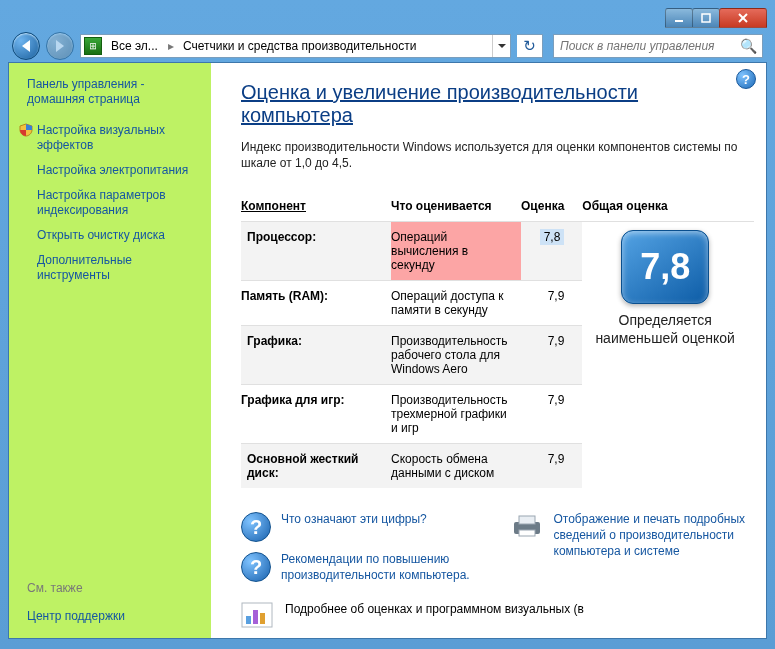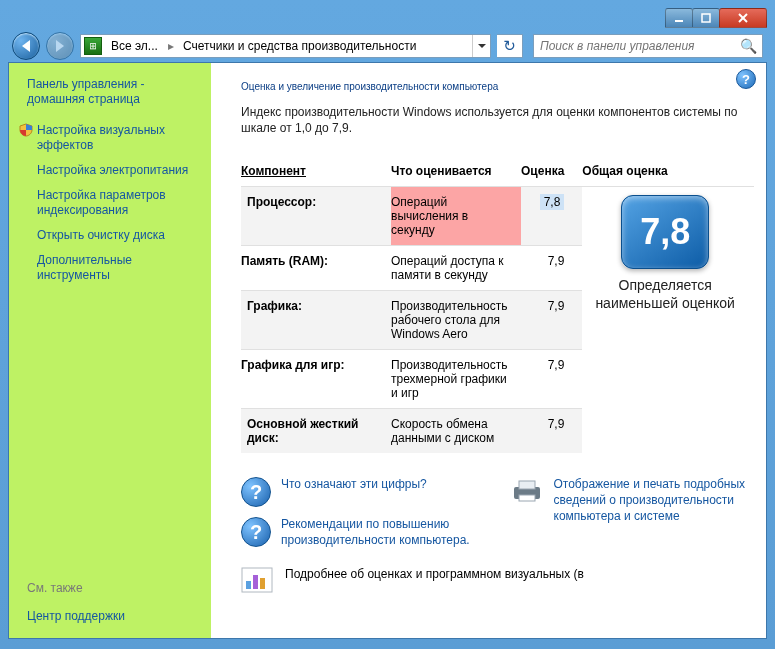--- a/index.html
+++ b/index.html
@@ -16,33 +16,33 @@
   .arrow-l{ width:0;height:0;border-top:6px solid transparent;border-bottom:6px solid transparent;border-right:8px solid #fff;}
   .arrow-r{ width:0;height:0;border-top:6px solid transparent;border-bottom:6px solid transparent;border-left:8px solid #fff;}
   .breadcrumb { flex:1; height:24px; background:#fff; border:1px solid #7a9ebd; display:flex; align-items:center; font-size:12px; overflow:hidden;}
   .bc-icon{width:18px;height:18px;margin:0 3px;background:linear-gradient(#3aa639,#196f12);border:1px solid #135e0e;display:flex;align-items:center;justify-content:center;}
   .bc-icon span{font-size:9px;color:#fff;}
   .bc-seg{padding:0 6px; height:100%; display:flex;align-items:center; border-right:1px solid transparent;white-space:nowrap;}
   .bc-sep{color:#777; padding:0 3px;}
   .bc-drop{width:18px;height:100%;display:flex;align-items:center;justify-content:center;border-left:1px solid #ccc;}
   .bc-drop .v{width:0;height:0;border-left:4px solid transparent;border-right:4px solid transparent;border-top:4px solid #333;}
   .refresh-btn{width:26px;height:24px;border:1px solid #7a9ebd;border-left:0;background:#fff;color:#205a9a;display:flex;align-items:center;justify-content:center;font-size:15px;}
-  .search-box{width:230px;height:24px;border:1px solid #7a9ebd;background:#fff;margin-left:4px;display:flex;align-items:center;padding:0 4px;}
+  .search-box{width:210px;height:24px;border:1px solid #7a9ebd;background:#fff;margin-left:4px;display:flex;align-items:center;padding:0 4px;}
   .search-box input{flex:1;border:0;outline:0;font-style:italic;color:#999;font-size:12px;}
   .search-box .mag{color:#2a6db4;font-size:14px;}
   
   .pane{background:#fff;height:calc(100% - 56px);margin-top:0px;display:flex;border:1px solid #3d77ab;}
   .sidebar{width:202px;background:#bef264;padding:10px 10px;display:flex;flex-direction:column;gap:2px;}
   .sidebar .cp-home{color:#1657a1;line-height:1.25;padding:4px 0 10px 8px;}
   .sidebar a.side-link{color:#1657a1;display:block;padding:4px 4px 4px 18px;position:relative;line-height:1.25;}
   .sidebar .shield{position:absolute;left:0;top:4px;width:14px;height:14px;}
   .sidebar .see-also{margin-top:auto;color:#787878;padding:4px 0 8px 8px;}
   .main{flex:1;padding:18px 12px 0 30px; position:relative; overflow:hidden;}
   .help-btn{position:absolute; right:10px; top:6px; width:20px;height:20px;border-radius:50%;background:radial-gradient(circle at 30% 30%,#7fc3ff,#1e6ab7);color:#fff;display:flex;align-items:center;justify-content:center;font-weight:bold;font-size:13px;border:1px solid #17579a;}
-  h1.main-title{color:#0b3e85;font-weight:400;font-size:10px;margin:0 0 12px 0;}
+  h1.main-title{color:#0b3e85;font-weight:400;font-size:20px;margin:0 0 12px 0;text-decoration:underline;}
   .intro{color:#222;margin-bottom:22px;line-height:1.35;}
   table.wei{width:100%; border-collapse:collapse; font-size:12px;}
   table.wei th{ text-align:left; font-weight:bold; padding:6px 6px 8px 0; vertical-align:top;}
   table.wei td{ padding:8px 6px 8px 0; vertical-align:top;}
   table.wei tr.data-row { border-top:1px solid #e0e0e0;}
   table.wei .comp-name{font-weight:bold;}
   table.wei td.sub{background:#f3f3f3; font-weight:bold; padding-left:6px;}
   table.wei tr.alt td{background:#f3f3f3;}
   table.wei .score{text-align:right; padding-right:18px; white-space:nowrap;}
   .score-sel{background:#cde2f6;padding:1px 4px;}
@@ -126,21 +126,21 @@
       <a class="side-link">Дополнительные инструменты</a>
       <div class="see-also">См. также</div>
       <a class="side-link" style="padding-left:8px;">Центр поддержки</a>
     </div>
 
     <div class="main">
       <div class="help-btn">
           <span>?</span>
         </div>
       <h1 class="main-title">Оценка и увеличение производительности компьютера</h1>
-      <div class="intro">Индекс производительности Windows используется для оценки компонентов системы по шкале от 1,0 до 7,9.</div>
+      <div class="intro">Индекс производительности Windows используется для оценки компонентов системы по шкале от 1,0 до 4,5.</div>
 
       <table class="wei">
         <tbody>
             <tr>
           <th style="width:150px;text-decoration:underline;">Компонент</th>
           <th style="width:130px;">Что оценивается</th>
           <th style="width:56px;text-align:left;padding-right:18px;">Оценка</th>
           <th>Общая оценка</th>
         </tr>
         <tr class="data-row alt">

